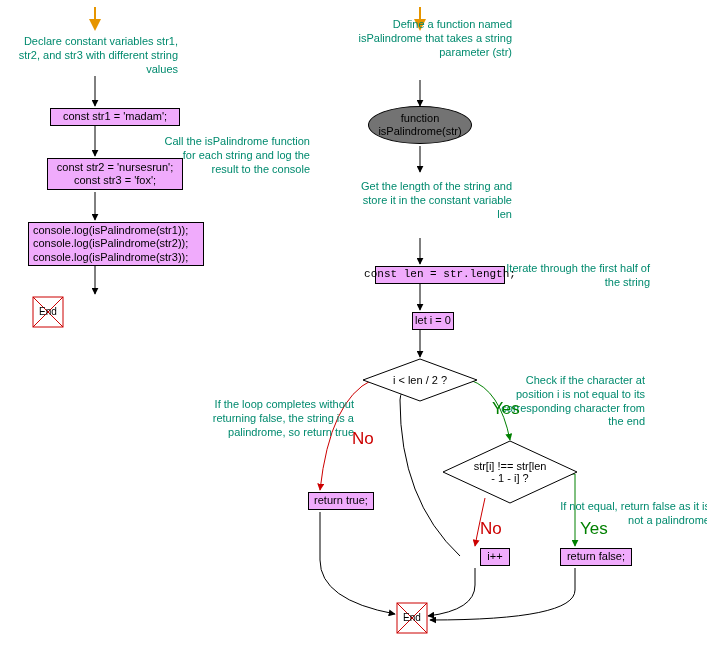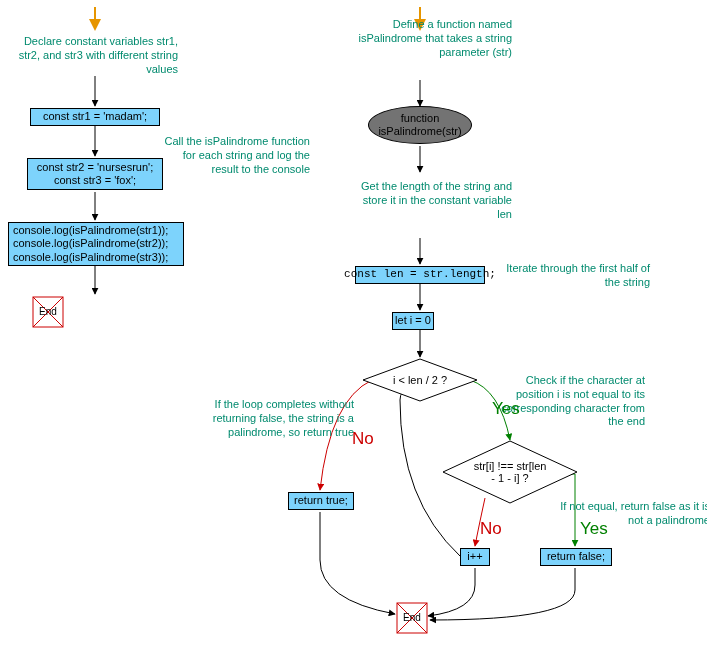--- a/index.html
+++ b/index.html
@@ -19,22 +19,23 @@
     box-sizing: border-box;
     text-align: center;
     display: flex;
     align-items: center;
     justify-content: center;
     white-space: pre;
     line-height: 1.2;
   }
   .rect {
     border: 1px solid #000;
-    background: #7dd3fc;
+    background: #f0abfc;
     padding: 2px 4px;
+    margin-left: 20px;
   }
   .ellipse {
     border: 1px solid #000;
     border-radius: 50%;
     background: #737373;
     padding: 4px 6px;
   }
   .annot {
     position: absolute;
     color: #008a6e;

